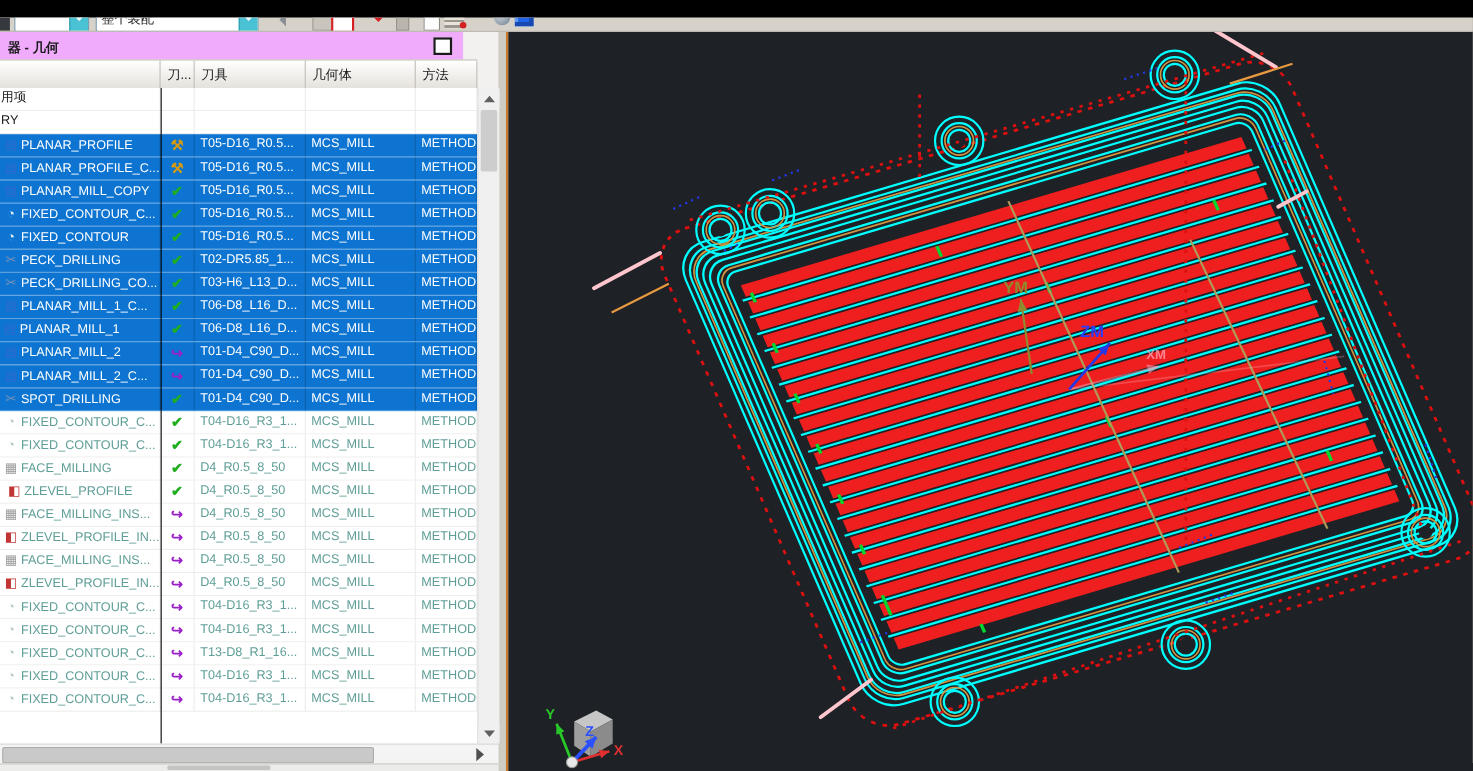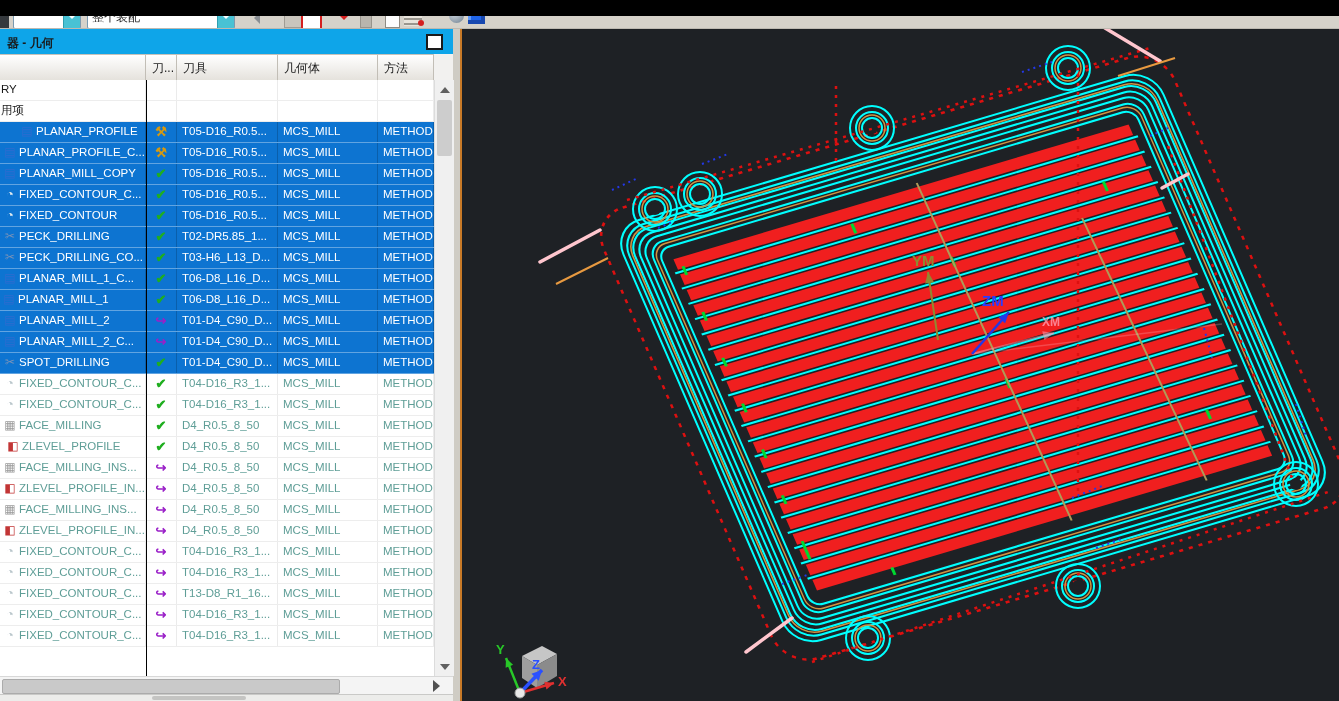--- a/index.html
+++ b/index.html
@@ -20,21 +20,21 @@
   .tbi-b{left:301px;width:17px;background:#fff;border:2px solid #d42020;}
   .tbi-c{left:336px;}.tbi-c::after{content:"";position:absolute;left:2px;top:6px;border:6px solid transparent;border-top-color:#d42020;}
   .tbi-d{left:360px;width:10px;background:#b9b5ad;border:1px solid #98948c;}
   .tbi-e{left:385px;width:13px;background:#fdfdfd;border:1px solid #8f8b83;}
   .tbi-f{left:404px;width:18px;background:repeating-linear-gradient(#9a968e 0 2px,#e8e4dc 2px 5px);}
   .tbi-f::after{content:"";position:absolute;right:-2px;bottom:0;width:6px;height:6px;background:#d42020;border-radius:50%;}
   .tbi-globe{left:449px;width:15px;height:15px;border-radius:50%;background:radial-gradient(circle at 35% 35%,#cfd6dd,#6d7f90);}
   .tbi-cube{left:468px;width:17px;height:16px;background:#1f64e8;box-shadow:inset -4px -4px 0 #1848b0, inset 3px 3px 0 #5f9af8;}
   
   .navpanel{position:absolute;left:0;top:12px;width:453px;height:689px;background:#f2f1ef;z-index:20;}
-  .nav-titlebar{position:absolute;left:0;top:0;width:453px;height:26px;background:#0ea5e9;}
+  .nav-titlebar{position:absolute;left:0;top:0;width:421px;height:26px;background:#f0abfc;}
   .nav-title{position:absolute;left:7px;top:7px;font-size:12px;color:#1a1a1a;font-weight:700;}
   .restore-icon{position:absolute;right:10px;top:6px;width:13px;height:12px;border:2px solid #1a1a1a;background:#fff;}
   .thead{position:absolute;left:0;top:26px;width:434px;height:26px;display:grid;grid-template-columns:146px 31px 101px 100px 56px;background:linear-gradient(#ffffff,#e4e1db);border-top:1px solid #c6c2ba;border-bottom:1px solid #a7a39b;}
   .th{font-size:12px;color:#1a1a1a;padding:5px 0 0 6px;border-right:1px solid #c2beb6;overflow:hidden;white-space:nowrap;}
   .tbody{position:absolute;left:0;top:52px;width:434px;height:596px;background:#fff;overflow:hidden;}
   .colline{position:absolute;left:146px;top:0;width:1px;height:596px;background:#000;z-index:5;}
   .row{position:relative;display:grid;grid-template-columns:146px 31px 101px 100px 56px;height:20px;background:#fff;border-bottom:1px solid #ededed;}
   .row.sel{background:#0d74d1;border-bottom:1px solid rgba(255,255,255,.35);}
   .c{overflow:hidden;white-space:nowrap;font-size:11.5px;line-height:19px;border-right:1px solid rgba(0,0,0,.08);}
   .row.sel .c{border-right:1px solid rgba(0,0,0,.18);}
@@ -118,35 +118,35 @@
     <div class="thead">
       <div class="th"></div>
       <div class="th">刀...</div>
       <div class="th">刀具</div>
       <div class="th">几何体</div>
       <div class="th">方法</div>
     </div>
     <div class="tbody" id="tbody">
       <div class="colline"></div>
     <div class="row grp">
+          <div class="c name" style="padding-left: 1px;"><span>用项</span></div>
+          <div class="c st"></div>
+          <div class="c tool"></div>
+          <div class="c geom"></div>
+          <div class="c meth"></div>
+        </div>
+        <div class="row grp">
           <div class="c name" style="padding-left: 1px;"><span>RY</span></div>
           <div class="c st"></div>
           <div class="c tool"></div>
           <div class="c geom"></div>
           <div class="c meth"></div>
         </div>
-        <div class="row grp">
-          <div class="c name" style="padding-left: 1px;"><span>用项</span></div>
-          <div class="c st"></div>
-          <div class="c tool"></div>
-          <div class="c geom"></div>
-          <div class="c meth"></div>
-        </div>
-        <div class="row sel">
-          <div class="c name" style="padding-left: 18px;"><span class="opicon op-planar"></span><span>PLANAR_PROFILE</span></div>
+        <div class="row sel">
+          <div class="c name" style="padding-left: 1px;"><span class="opicon op-planar"></span><span>PLANAR_PROFILE</span></div>
           <div class="c st"><span class="stat st-wrench"></span></div>
           <div class="c tool">T05-D16_R0.5...</div>
           <div class="c geom">MCS_MILL</div>
           <div class="c meth">METHOD</div>
         </div>
         <div class="row sel">
           <div class="c name" style="padding-left: 1px;"><span class="opicon op-planar"></span><span>PLANAR_PROFILE_C...</span></div>
           <div class="c st"><span class="stat st-wrench"></span></div>
           <div class="c tool">T05-D16_R0.5...</div>
           <div class="c geom">MCS_MILL</div>

